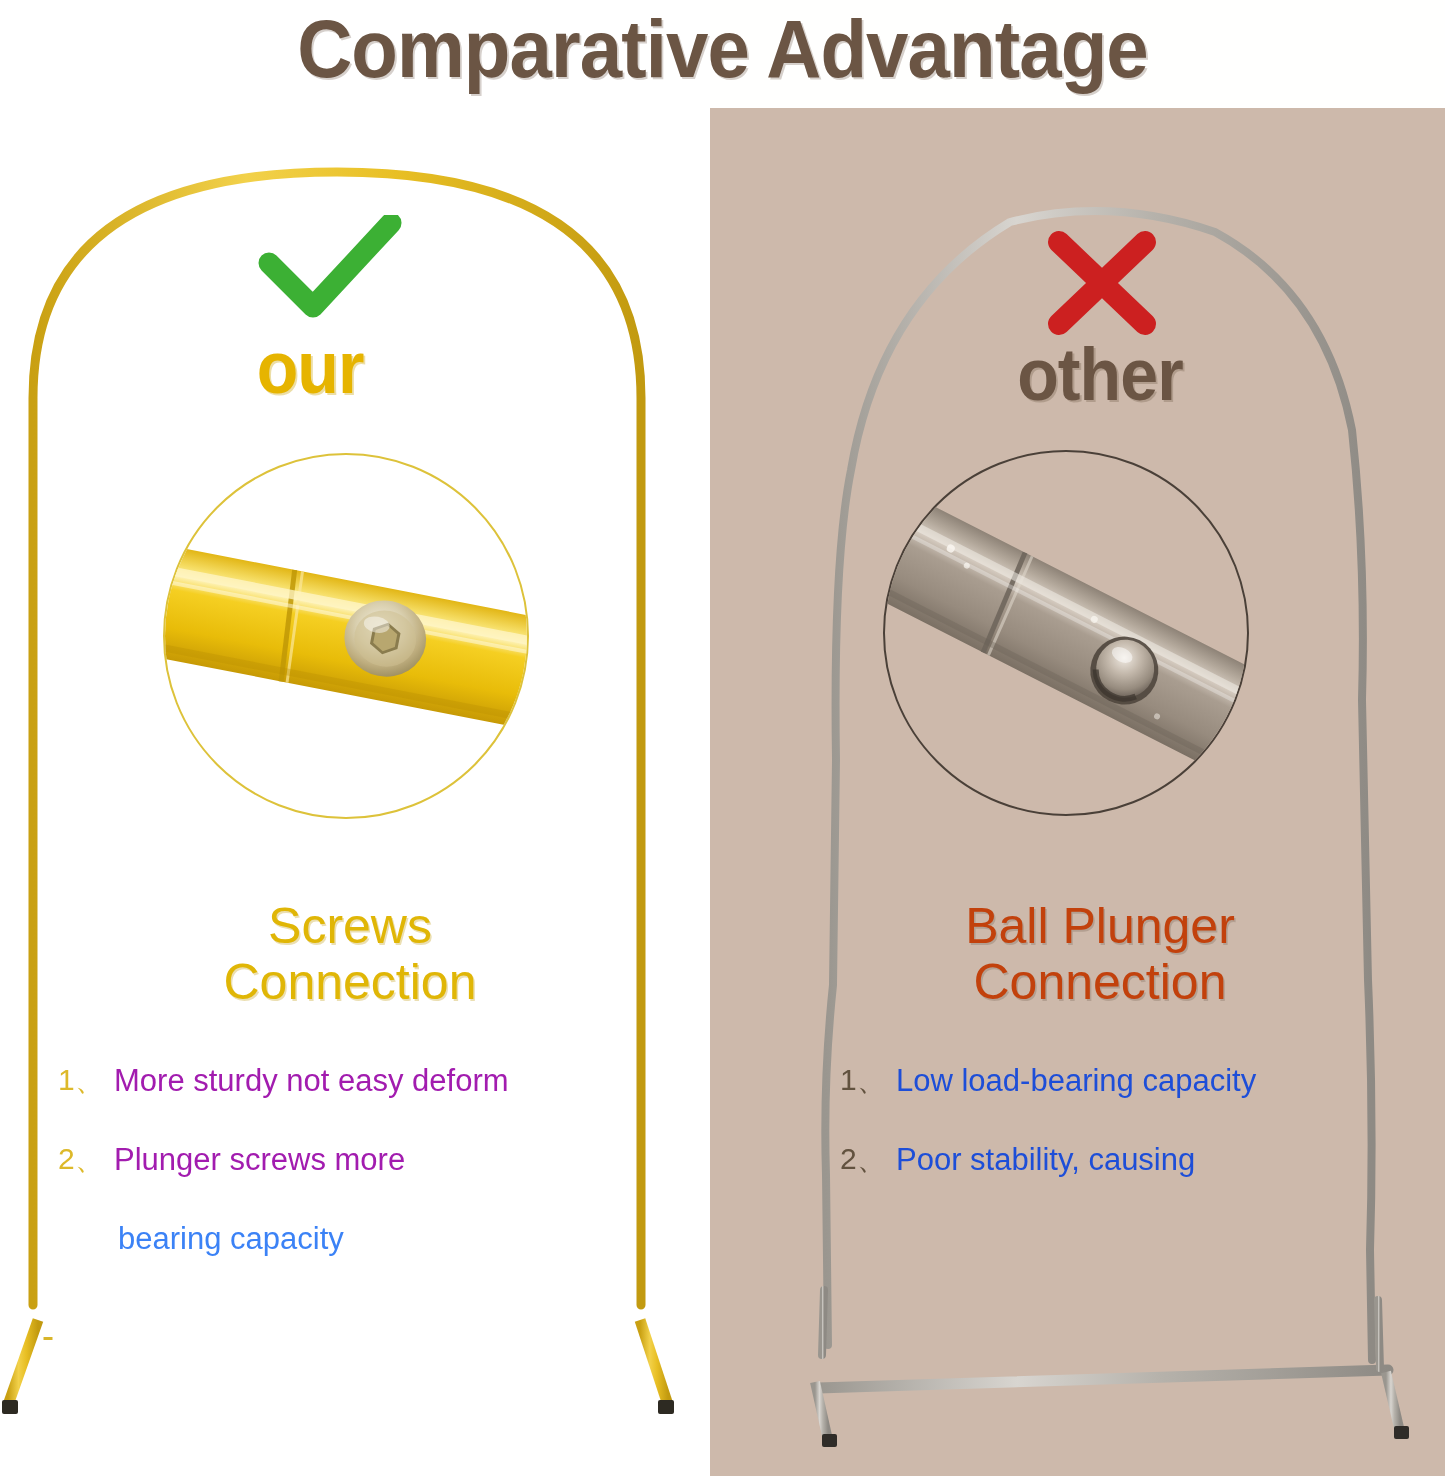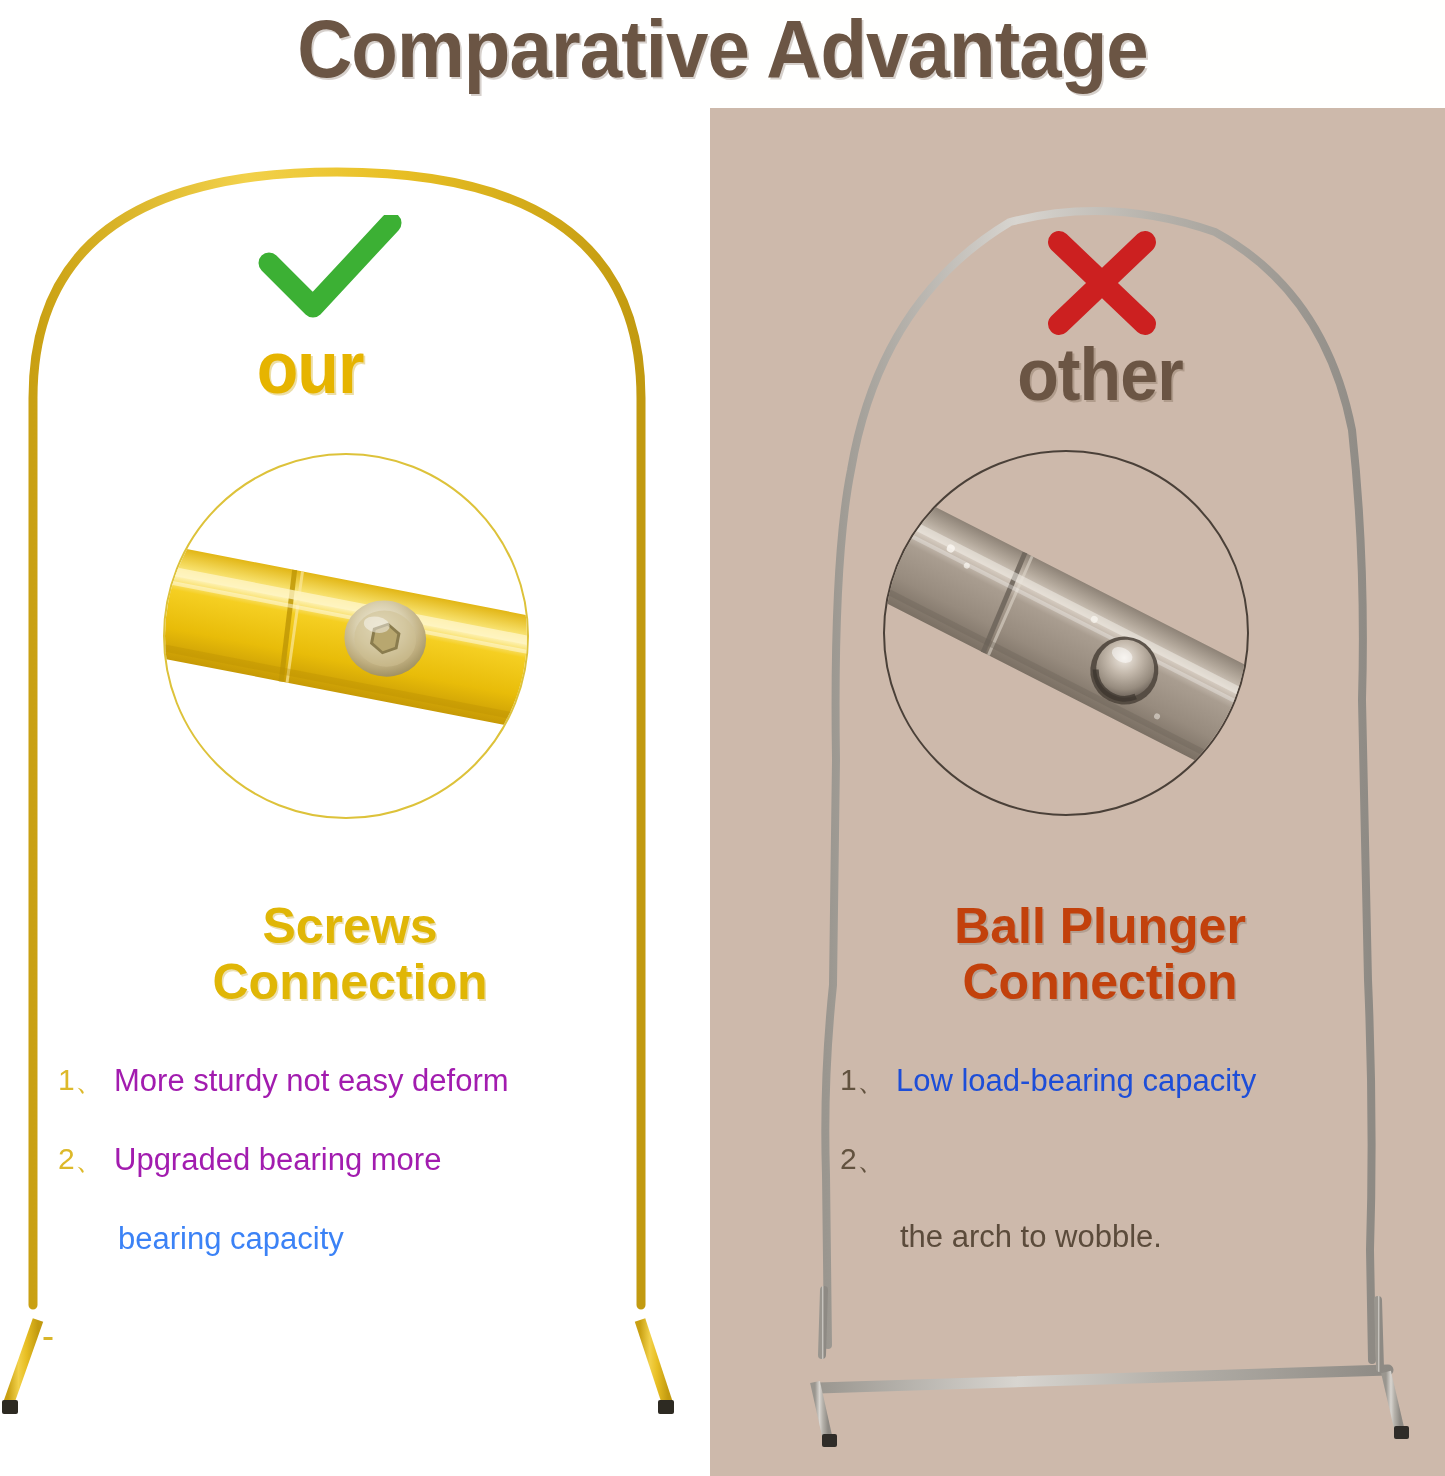--- a/index.html
+++ b/index.html
@@ -106,21 +106,21 @@
     left: 883px; top: 450px;
     border: 2px solid #4a4038;
     background: #cdb9ab;
   }
   .detail svg { width: 100%; height: 100%; display: block; }
 
   
   .heading {
     position: absolute;
     text-align: center;
-    font-weight: bold;
+    font-weight: normal;
     font-size: 50px;
     line-height: 1.12;
     white-space: pre-line;
   }
   .heading-left {
     left: 60px; top: 898px; width: 580px;
     color: #e0b606;
     text-shadow: 1.5px 1.5px 0 rgba(190,150,0,0.30);
   }
   .heading-right {
@@ -320,29 +320,29 @@
   <div class="heading heading-right">Ball Plunger
 Connection</div>
 
   <div class="bullets bullets-left">
     <div class="bullet-row">
       <span class="bullet-num">1、</span>
       <span class="bullet-text">More sturdy not easy deform</span>
     </div>
     <div class="bullet-row">
       <span class="bullet-num">2、</span>
-      <span class="bullet-text">Upgraded bearing more</span>
+      <span class="bullet-text">Plunger screws more</span>
     </div>
     <div class="bullet-cont bullet-text" style="color:#3b82f6;">bearing capacity</div>
   </div>
 
   <div class="bullets bullets-right">
     <div class="bullet-row">
       <span class="bullet-num">1、</span>
       <span class="bullet-text">Low load-bearing capacity</span>
     </div>
     <div class="bullet-row">
       <span class="bullet-num">2、</span>
+      <span class="bullet-text">Poor stability, causing</span>
     </div>
-    <div class="bullet-cont bullet-text" style="color:#5b4b3b;">the arch to wobble.</div>
   </div>
 
 </div>
 
 </body></html>

